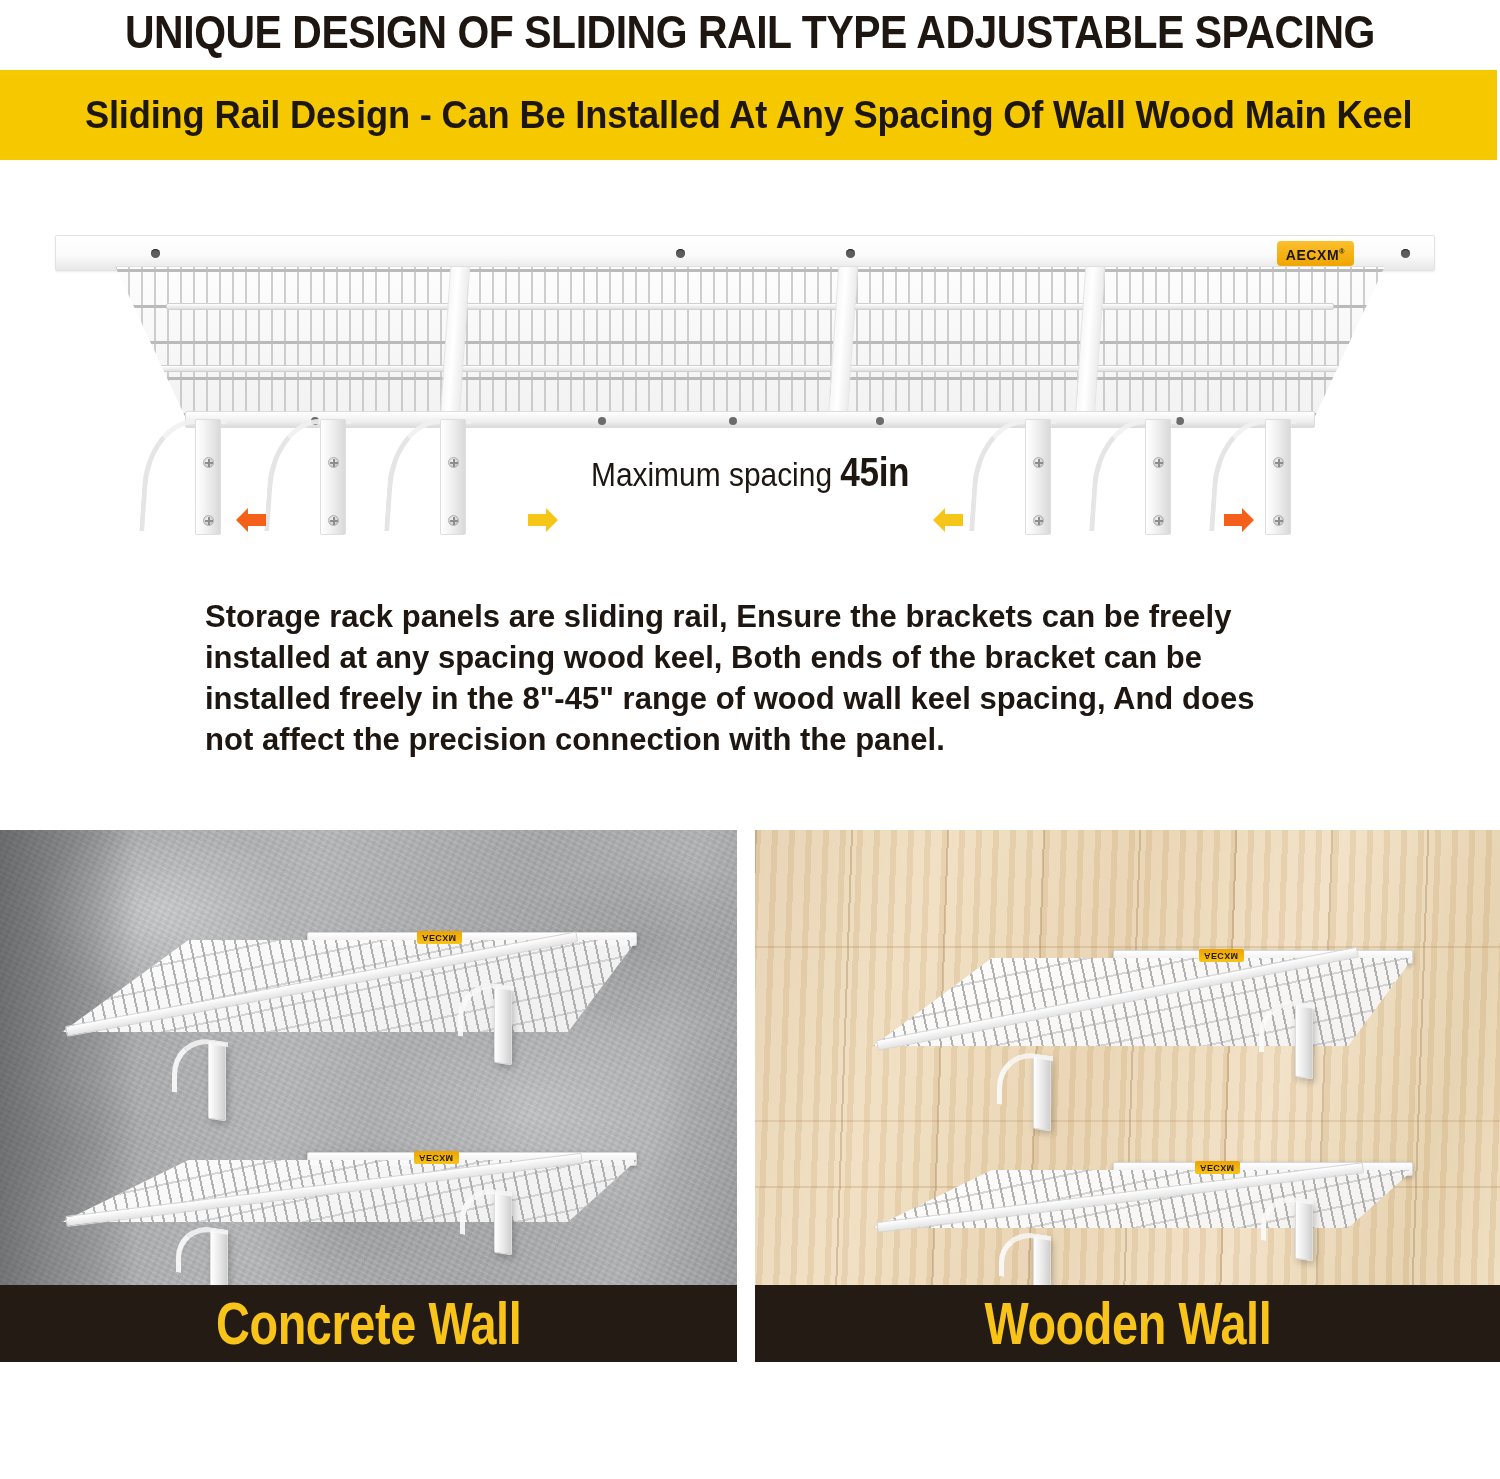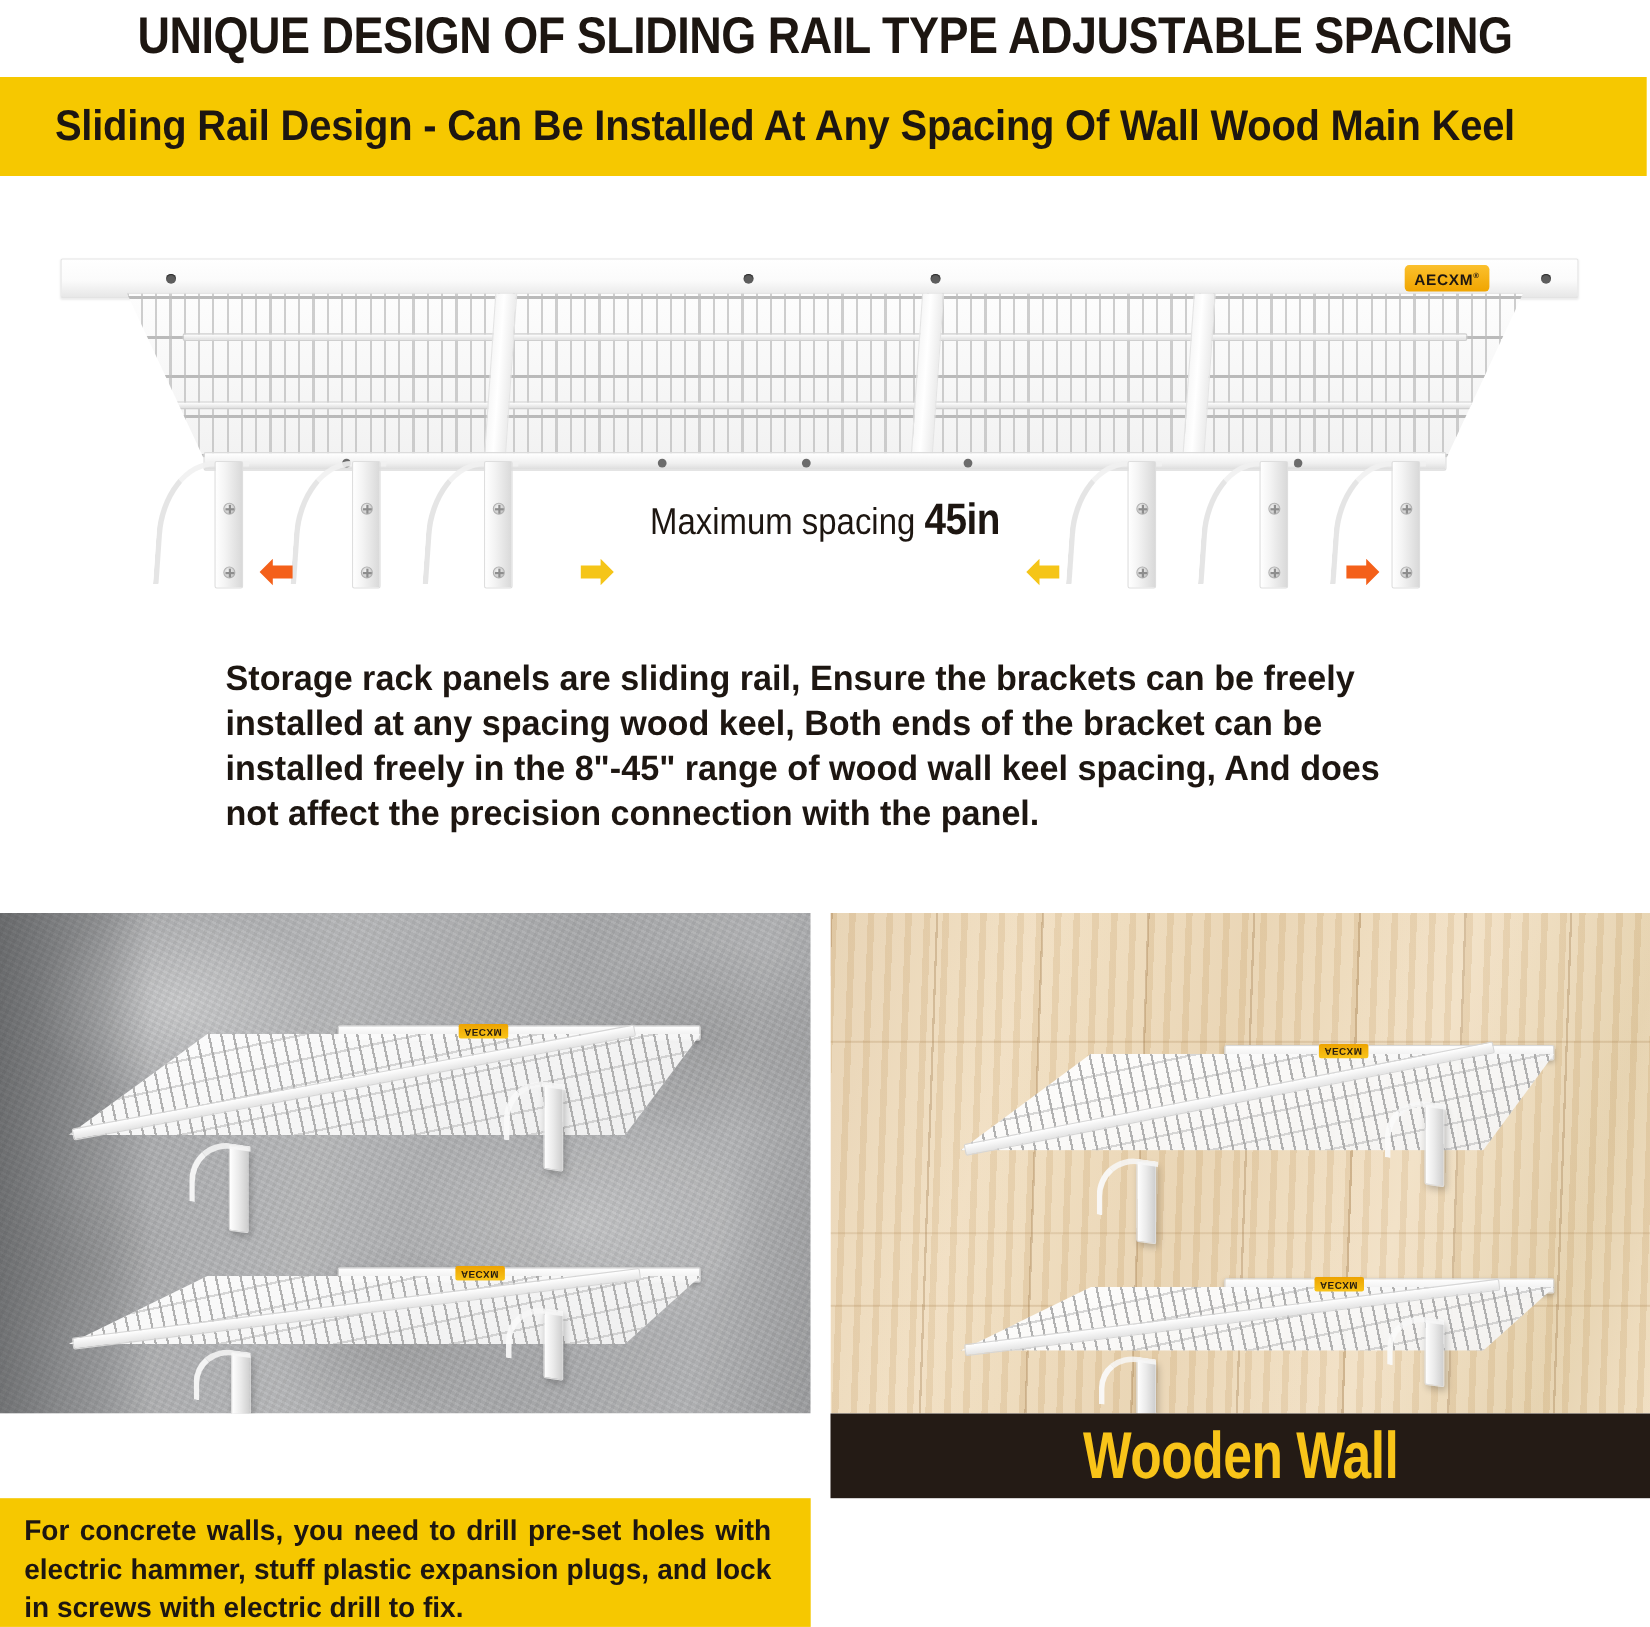--- a/index.html
+++ b/index.html
@@ -23,21 +23,21 @@
     color:#1d1611;
     transform:scaleX(0.87);
     transform-origin:center top;
     white-space:nowrap;
   }
 
   
   .subbanner {
     position:absolute; left:0; top:70px; width:1497px; height:90px;
     background:#F6C800;
-    display:flex; align-items:center; justify-content:flex-start;
+    display:flex; align-items:center; justify-content:center;
   }
   .subbanner-text {
     font-weight:bold;
     font-size:39px;
     line-height:44px;
     color:#1d1611;
     letter-spacing:-0.2px;
     transform:scaleX(0.93);
     white-space:nowrap;
   }
@@ -422,22 +422,22 @@
         </div>
         <div class="ms-lip" style="left:4px; top:66px; width:520px; transform:rotate(-7deg); transform-origin:left center;"></div>
         <div class="ms-badge" style="left:352px; top:1px;">AECXM</div>
         <div class="ms-bracket" style="left:148px; top:80px; height:62px; transform:skewY(8deg);"></div>
         <div class="ms-gusset" style="left:114px; top:76px; width:52px; height:50px; transform:skewY(8deg);"></div>
         <div class="ms-bracket" style="left:432px; top:42px; height:62px; transform:skewY(8deg);"></div>
         <div class="ms-gusset" style="left:398px; top:38px; width:52px; height:50px; transform:skewY(8deg);"></div>
       </div>
     </div>
 
-    <div class="cap-yellow">
-      <div class="cap-yellow-text">For concrete walls, you need to drill pre-set holes with electric hammer, stuff plastic expansion plugs, and lock in screws with electric drill to fix.</div>
+    <div class="cap-dark">
+      <div class="cap-dark-text">Concrete Wall</div>
     </div>
   </div>
 
   <div class="panel right">
     <div class="photo">
       <div class="wall-wood"></div>
 
       <div class="mini-shelf" style="left:118px; top:118px; width:540px; height:120px;">
         <div class="ms-rail" style="width:300px; top:2px;"></div>
         <div class="ms-deck" style="height:88px;">

